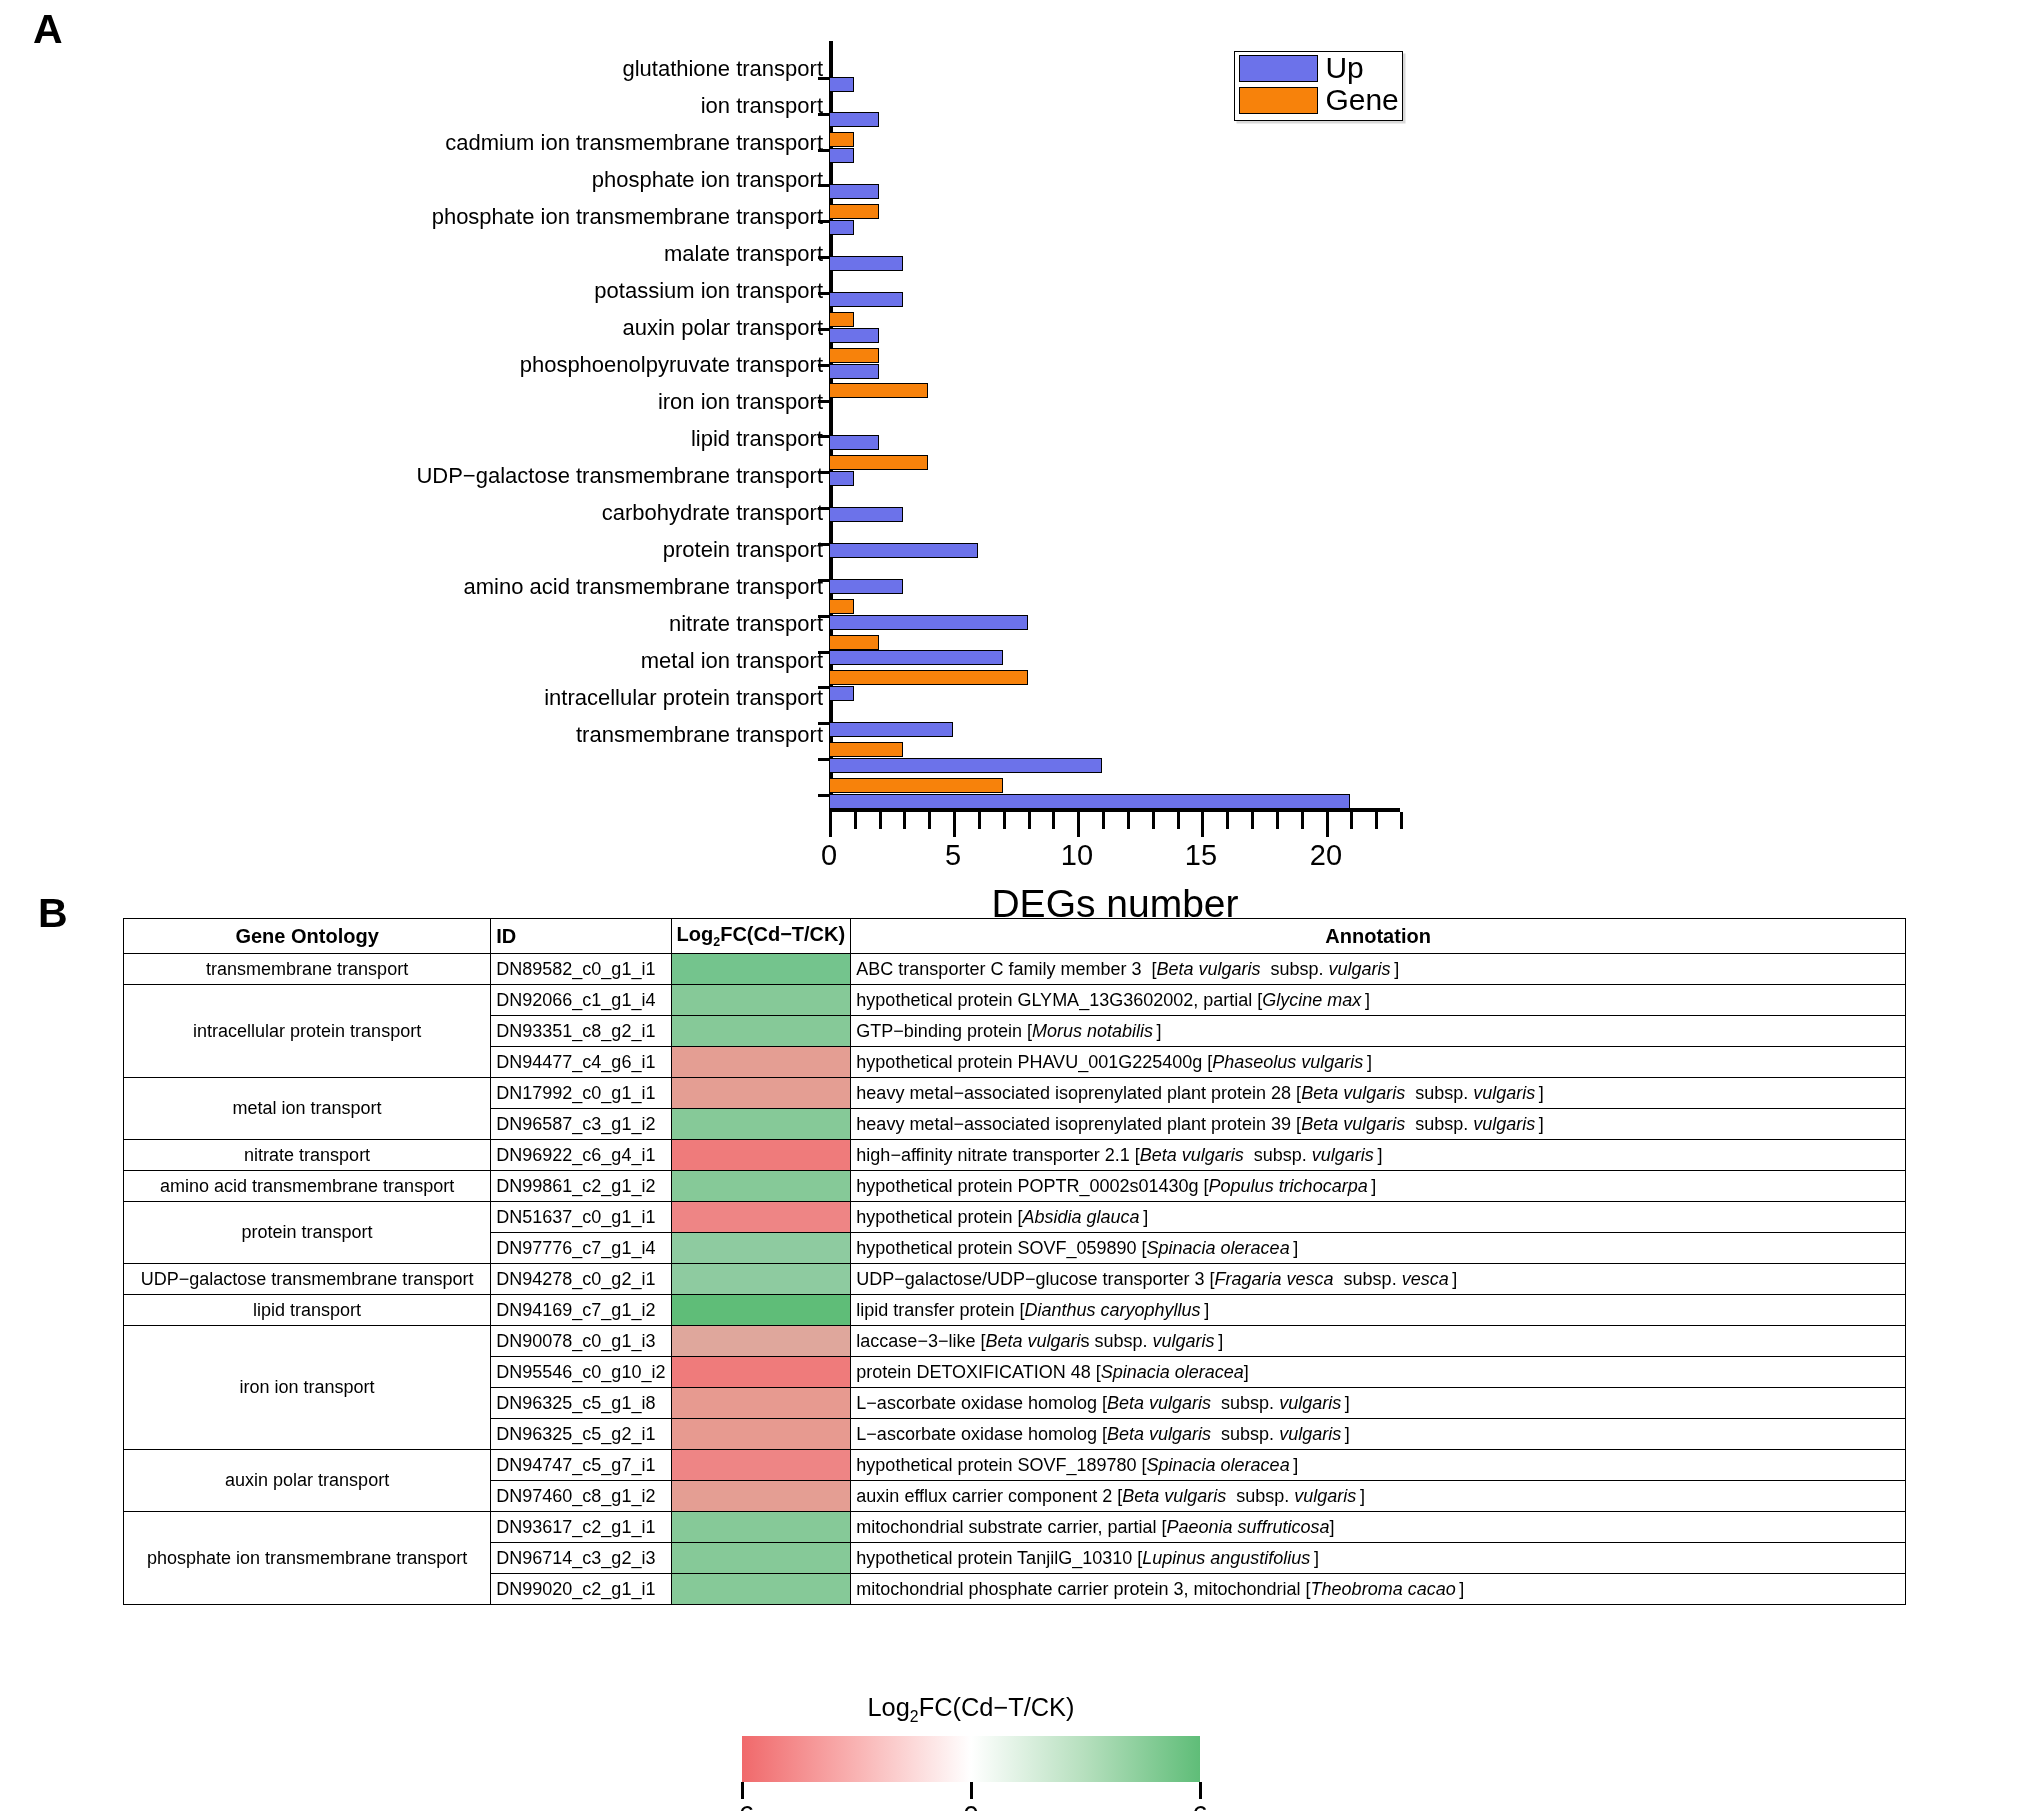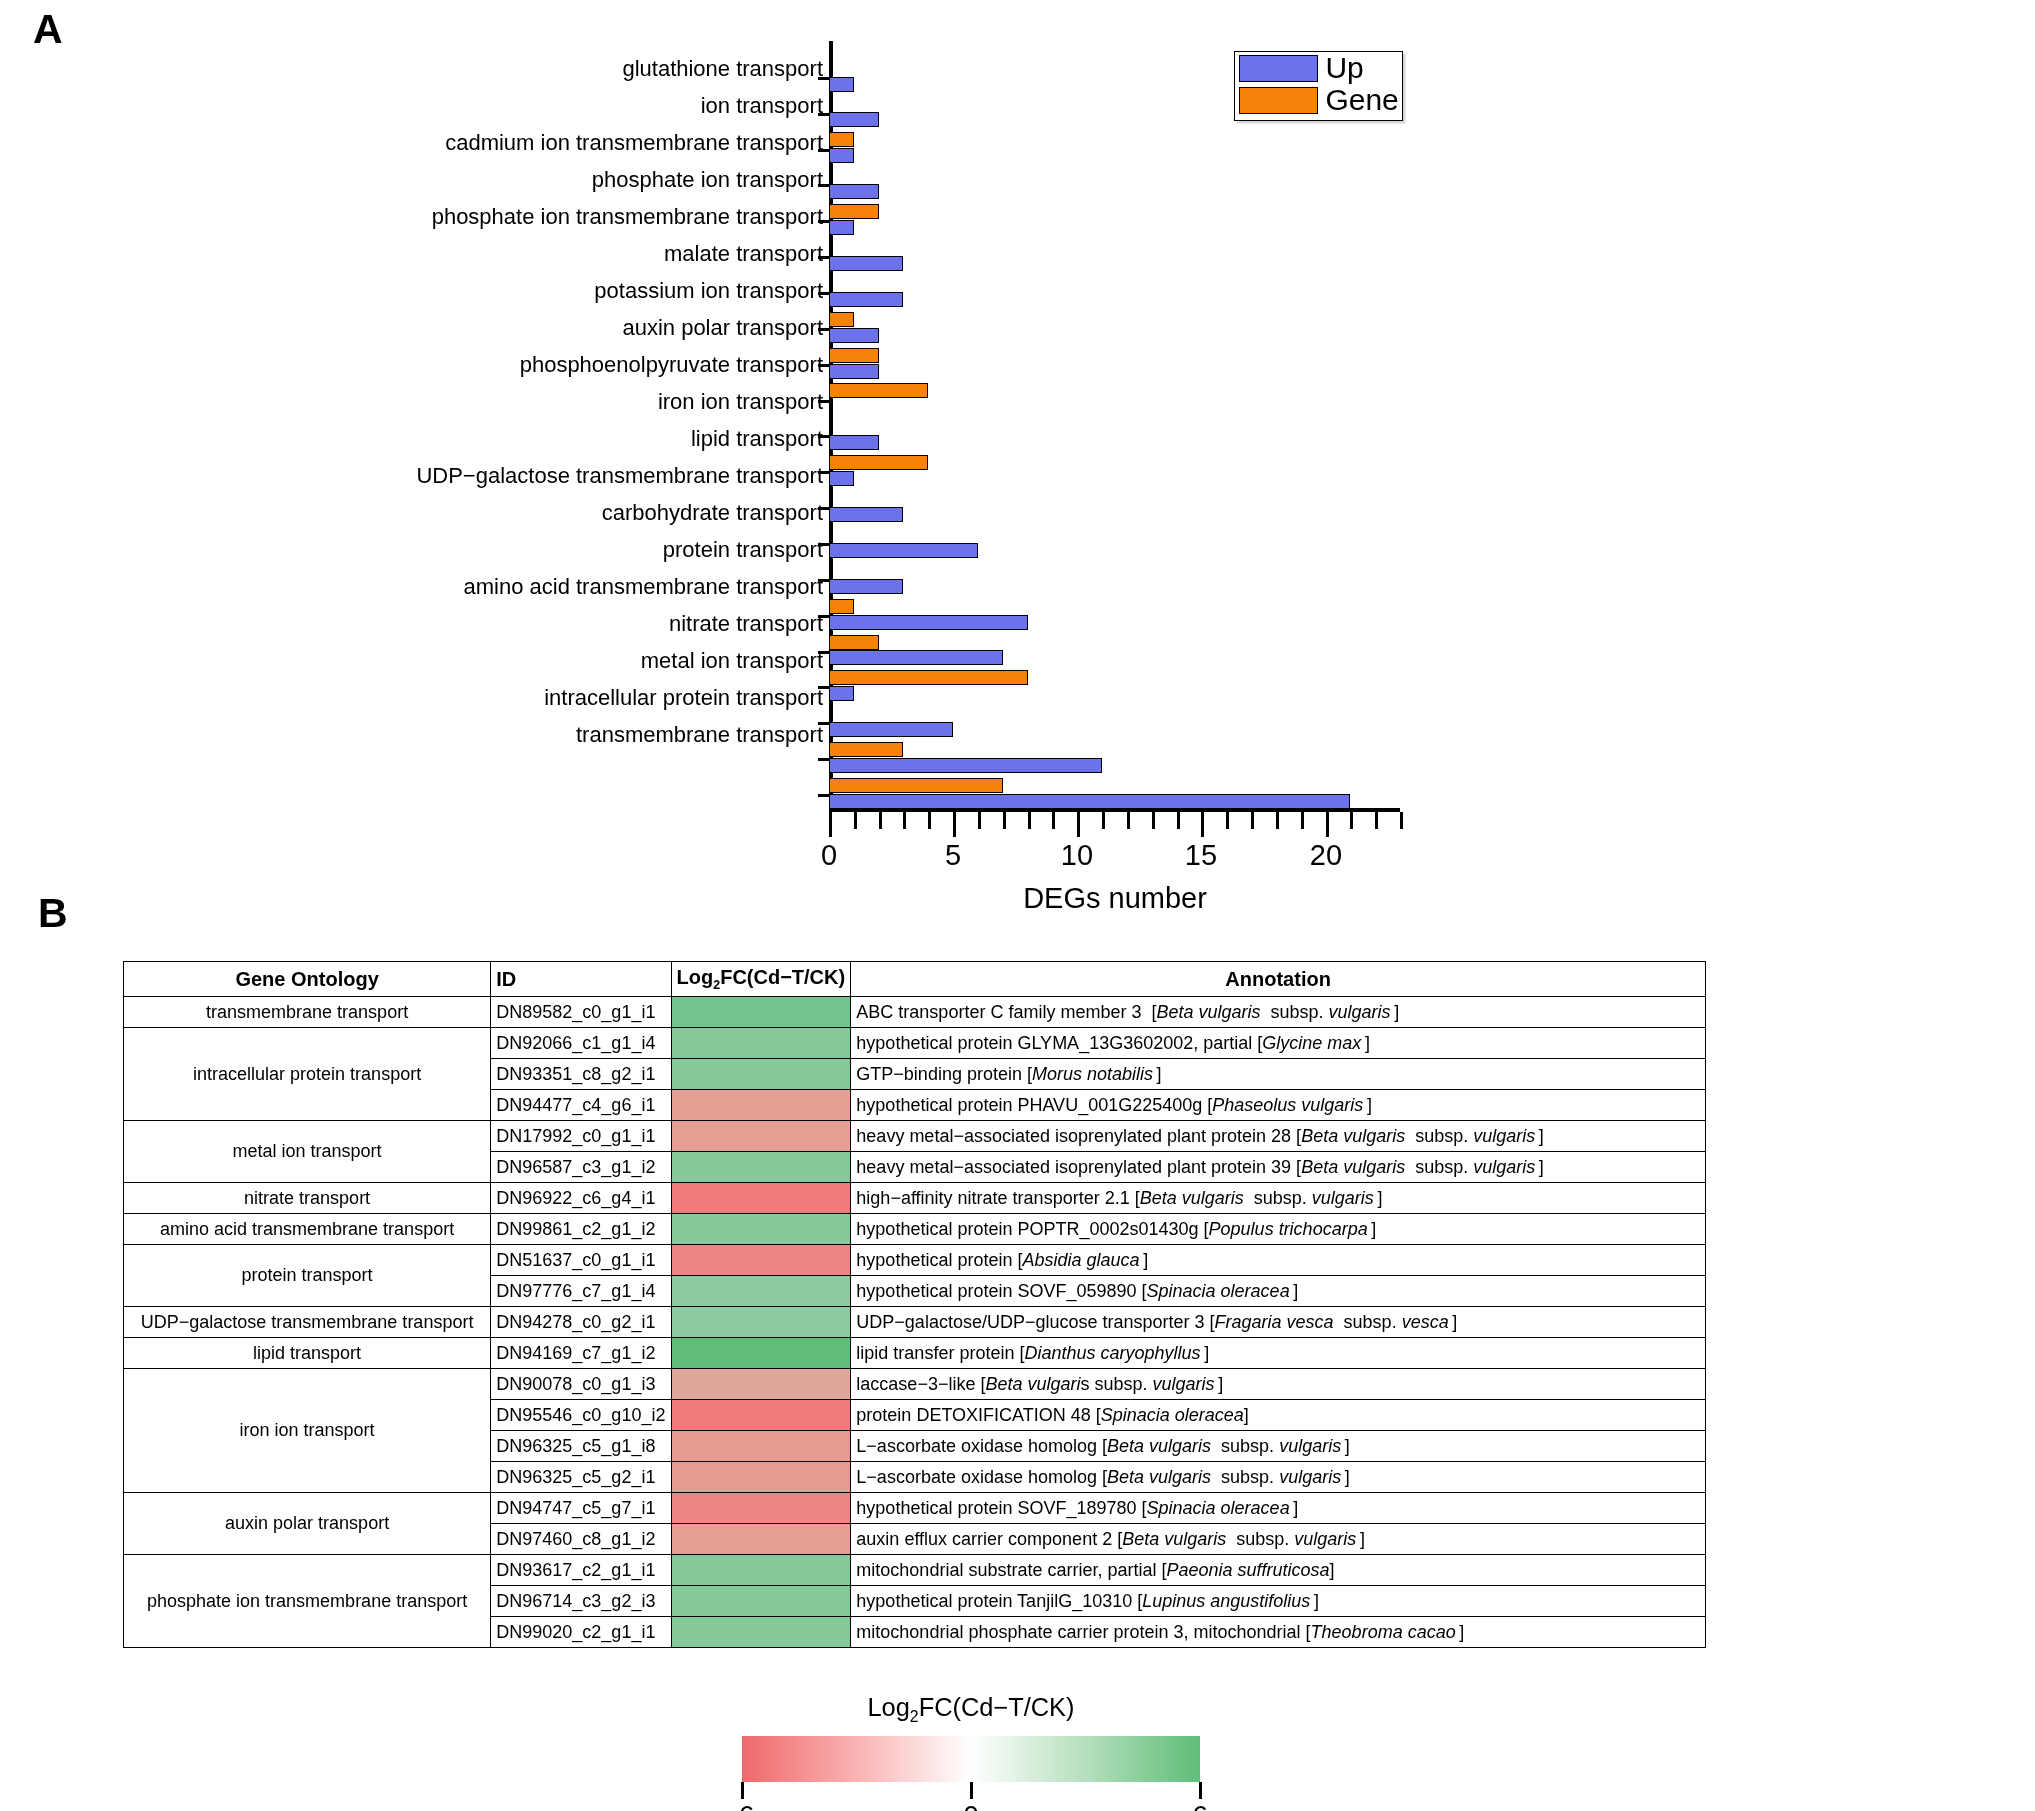--- a/index.html
+++ b/index.html
@@ -14,37 +14,37 @@
   #cat-labels{position:absolute;left:273px;top:38px;width:550px;}
   .cat-label{height:37px;line-height:37px;text-align:right;font-size:22px;white-space:nowrap;}
 
   #plot{position:absolute;left:829px;top:43px;width:572px;height:753px;}
   #yaxis-line{position:absolute;left:0;top:-14px;width:3.8px;height:767px;background:#000;}
   .ytick{position:absolute;left:-11.4px;width:12.7px;height:3.2px;background:#000;}
   #xaxis-line{position:absolute;left:0;top:753px;width:571px;height:3.8px;background:#000;}
   .xtick{position:absolute;top:757px;width:3.2px;height:16.5px;background:#000;}
   .xtick.major{height:25.4px;}
   .xticklabel{position:absolute;top:784px;font-size:29px;transform:translateX(-50%);}
-  #xaxis-title{position:absolute;left:0;top:827px;width:572px;text-align:center;font-size:29px;}
+  #xaxis-title{position:absolute;left:0;top:827px;width:572px;text-align:center;font-size:39px;}
 
   .bar{position:absolute;height:15.3px;border:1.9px solid #000;box-sizing:border-box;}
   .bar.up{background:#6c72ea;}
   .bar.down{background:#f7820b;}
 
   #legend{position:absolute;left:1234px;top:39px;width:169px;height:70px;
           border:1.9px solid #000;background:#fff;box-sizing:border-box;
           box-shadow:2.5px 2.5px 0 #d8d8d8;}
   .leg-row{display:flex;align-items:center;height:32px;margin-left:3.8px;}
   .leg-swatch{width:79px;height:27px;border:1.9px solid #000;box-sizing:border-box;}
   .leg-swatch.up{background:#6c72ea;}
   .leg-swatch.down{background:#f7820b;}
   .leg-text{font-size:30px;margin-left:7.6px;line-height:1;}
 
   
-  #table-b{position:absolute;left:123px;top:918px;width:1583px;border-collapse:collapse;margin-top:43px;}
+  #table-b{position:absolute;left:123px;top:918px;width:1783px;border-collapse:collapse;}
   #table-b td,#table-b th{border:1.9px solid #000;font-size:18px;padding:0 5.1px;height:30px;
                           font-family:"Liberation Sans",sans-serif;font-weight:normal;}
   #table-b th{font-weight:bold;text-align:center;font-size:20px;height:34px;}
   .c-go{width:356px;text-align:center;}
   .c-id{width:162px;text-align:left;padding-left:7.6px;}
   .c-fc{width:167px;}
   .c-an{text-align:left;padding-left:6.4px;}
   .c-an i{font-style:italic;}
 
   #cbar-wrap{position:absolute;left:685px;top:1693px;width:572px;}

